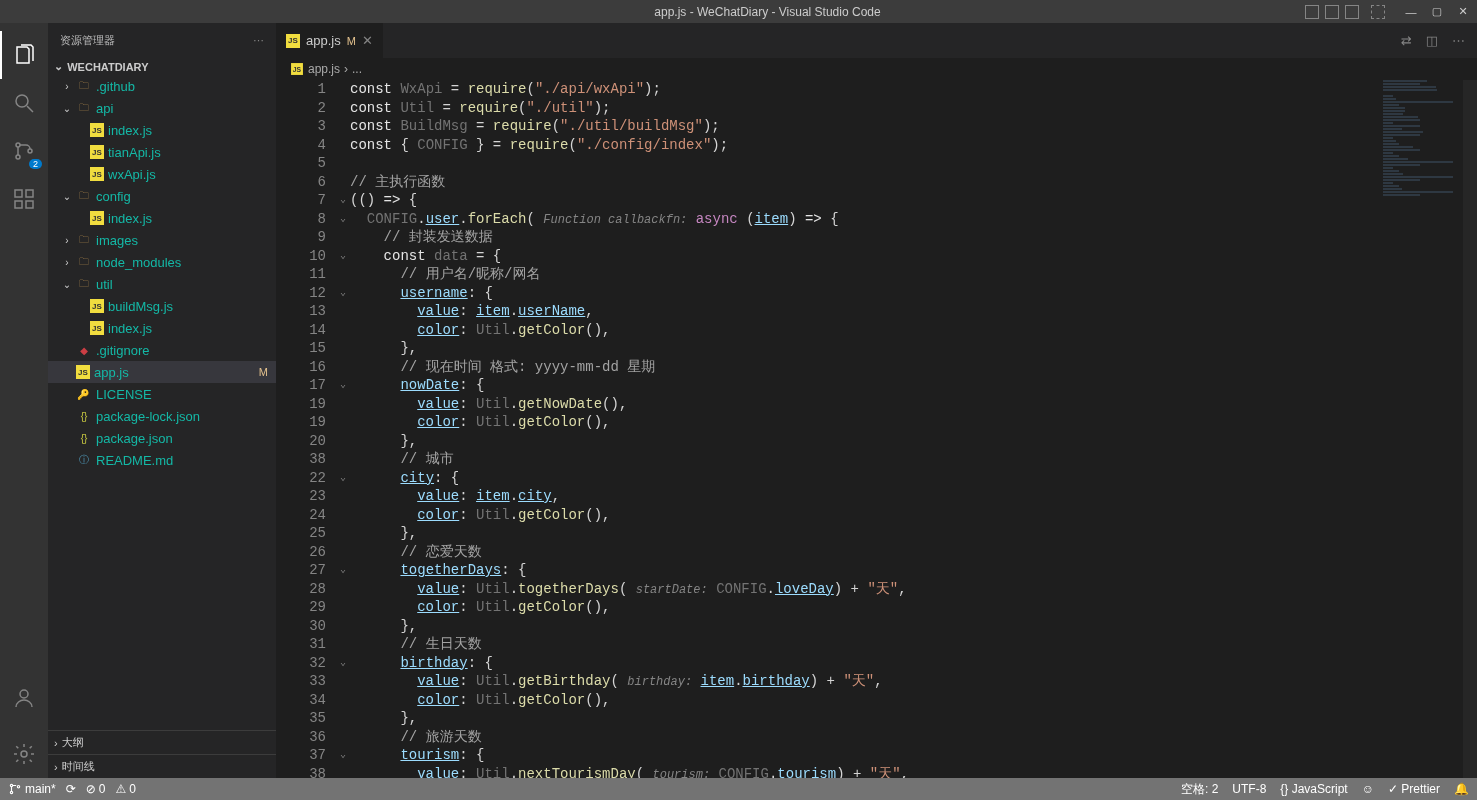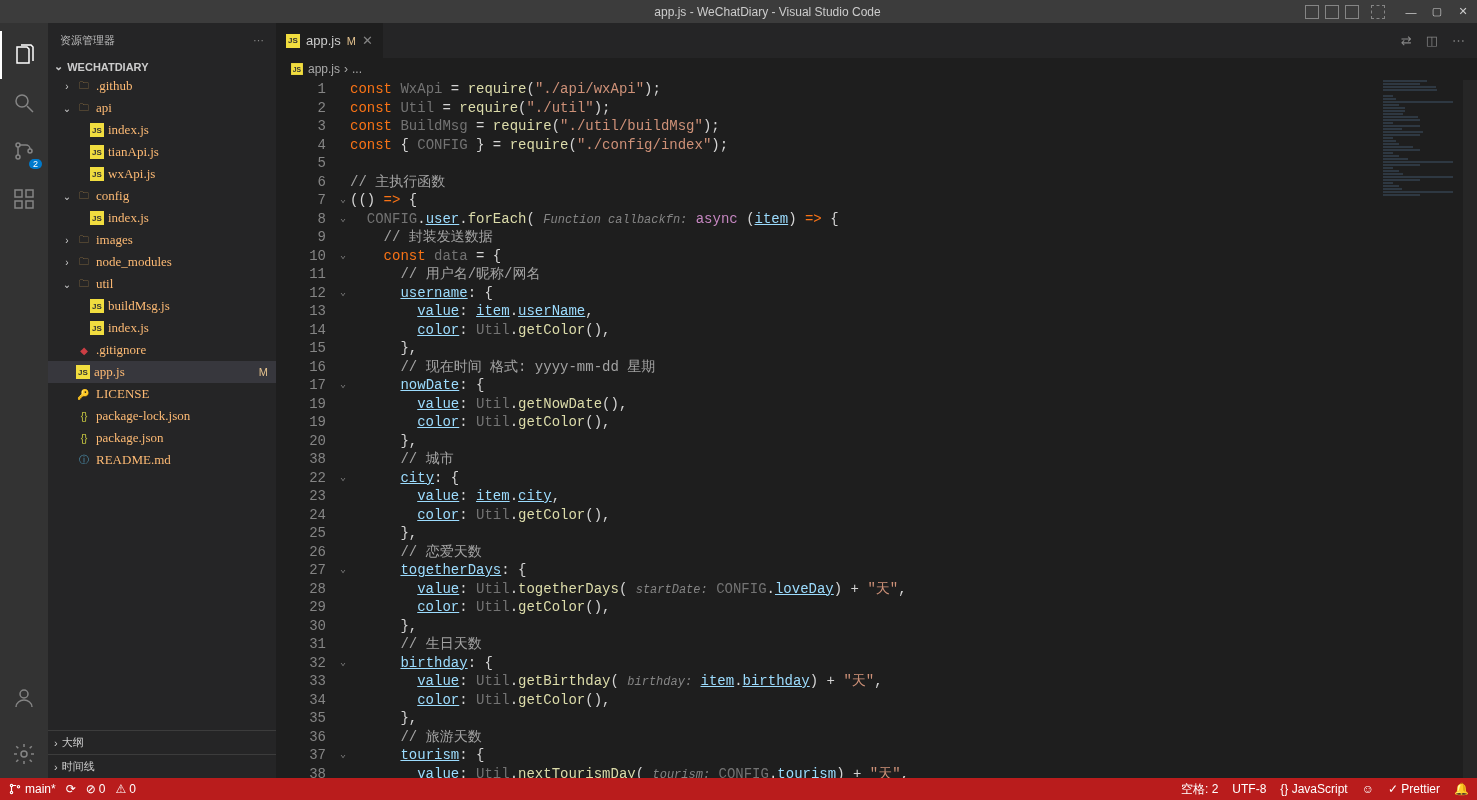--- a/index.html
+++ b/index.html
@@ -24,21 +24,21 @@
 
 .sidebar { width: 228px; background: #252526; display: flex; flex-direction: column; }
 .sidebar-header { height: 35px; display: flex; align-items: center; padding: 0 12px; font-size: 11px; color: #bbbbbb; justify-content: space-between; }
 .sidebar-actions { display: flex; gap: 10px; color: #858585; }
 .folder-header { padding: 2px 6px; font-size: 11px; font-weight: bold; color: #cccccc; display: flex; align-items: center; gap: 4px; cursor: pointer; }
 .tree { flex: 1; overflow: auto; font-size: 13px; }
 .tree-item { display: flex; align-items: center; height: 22px; padding-left: 0; cursor: pointer; gap: 4px; }
 .tree-item.selected { background: #37373d; }
 .tree-item .chev { width: 10px; font-size: 10px; color: #cccccc; display: inline-block; text-align: center; }
 .tree-item .icon { width: 16px; height: 16px; display: flex; align-items: center; justify-content: center; font-size: 10px; }
-.tree-item .label { color: #fdba74; font-family: Liberation Serif, serif; }
+.tree-item .label { color: #14b8a6; }
 .tree-item .status { margin-left: auto; margin-right: 8px; color: #e2c08d; font-size: 11px; }
 .depth1 { padding-left: 14px; }
 .depth2 { padding-left: 28px; }
 .js-icon { background: #f1dd3f; color: #333; font-weight: bold; font-size: 8px; width: 14px; height: 14px; display: flex; align-items: center; justify-content: center; }
 .folder-icon { color: #c09553; }
 .json-icon { color: #cbcb41; }
 .git-icon { color: #cc3e44; }
 .md-icon { color: #519aba; }
 .lic-icon { color: #cbcb41; }
 .outline-sec { border-top: 1px solid #3c3c3c; padding: 4px 6px; font-size: 11px; display: flex; align-items: center; gap: 4px; cursor: pointer; }
@@ -50,34 +50,34 @@
 .tab .close { color: #858585; cursor: pointer; }
 .tab-actions { margin-left: auto; display: flex; align-items: center; gap: 14px; padding-right: 12px; color: #858585; }
 .breadcrumbs { height: 22px; display: flex; align-items: center; padding-left: 14px; gap: 4px; font-size: 12px; color: #a9a9a9; }
 .code-area { flex: 1; display: flex; overflow: hidden; font-family: Consolas, "Courier New", monospace; font-size: 14px; line-height: 18.5px; position: relative; }
 .gutter { width: 60px; text-align: right; color: #858585; padding-right: 10px; user-select: none; }
 .gutter .ln { height: 18.5px; position: relative; }
 .fold-col { width: 14px; color: #858585; font-size: 10px; }
 .fold-col div { height: 18.5px; display: flex; align-items: center; justify-content: center; }
 .code { flex: 1; white-space: pre; color: #d4d4d4; }
 .code-line { height: 18.5px; }
-.k { color: #f97316; } 
+.k { color: #e5e5e5; } 
 .k2 { color: #c586c0; } 
 .fn { color: #dcdcaa; }
 .s { color: #ce9178; }
 .c { color: #a3a3a3; }
 .p { color: #d4d4d4; }
 .v { color: #9cdcfe; text-decoration: underline; }
 .n { color: #737373; }
 .hint { color: #858585; font-style: italic; font-size: 12px; }
 .minimap { position: absolute; right: 14px; top: 0; width: 80px; height: 100%; opacity: 0.6; pointer-events: none; }
 .minimap-line { height: 2px; margin-bottom: 1px; background: #3a4a5a; }
 .scrollbar { position: absolute; right: 0; top: 0; width: 14px; height: 100%; background: rgba(121,121,121,0.1); }
 
-.statusbar { height: 22px; background: #b91c1c; color: #ffffff; display: flex; align-items: center; font-size: 12px; padding: 0 8px; gap: 10px; }
+.statusbar { height: 22px; background: #737373; color: #ffffff; display: flex; align-items: center; font-size: 12px; padding: 0 8px; gap: 10px; }
 .statusbar .sb-item { cursor: pointer; display: flex; align-items: center; gap: 3px; }
 .sb-right { margin-left: auto; display: flex; gap: 14px; }
 </style>
 </head>
 <body>
 
 <div class="titlebar">
   <div class="title-center">app.js - WeChatDiary - Visual Studio Code</div>
   <div class="title-right">
     <div class="layout-icons">

